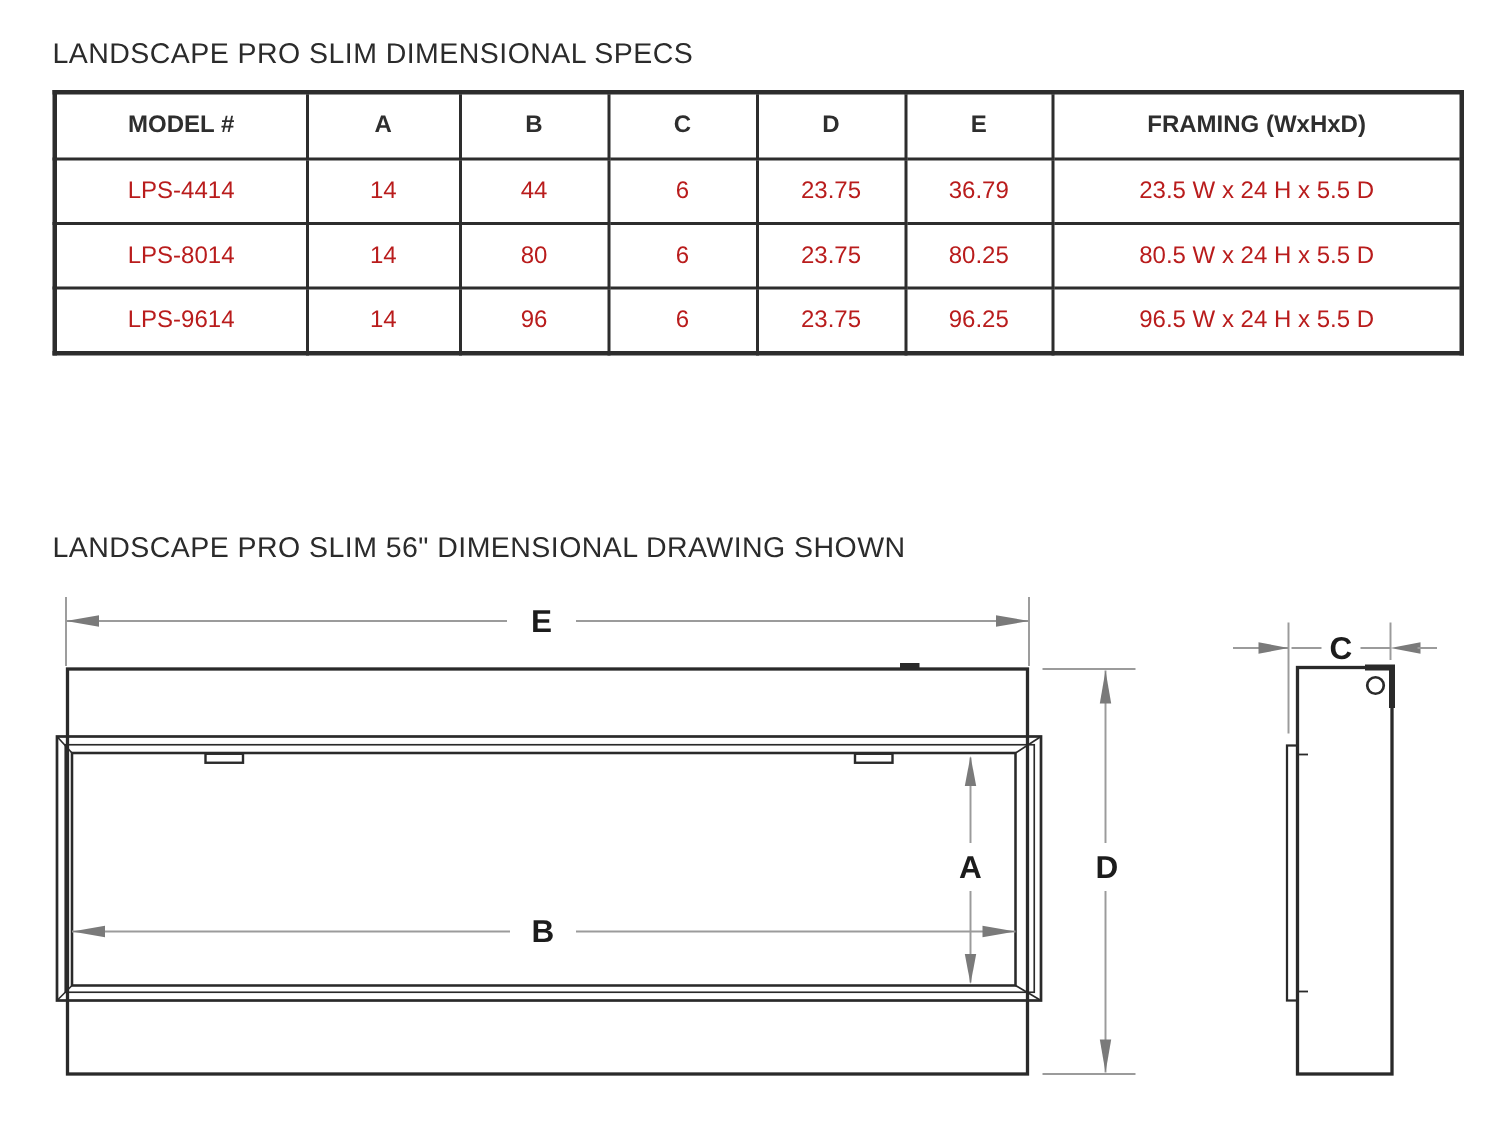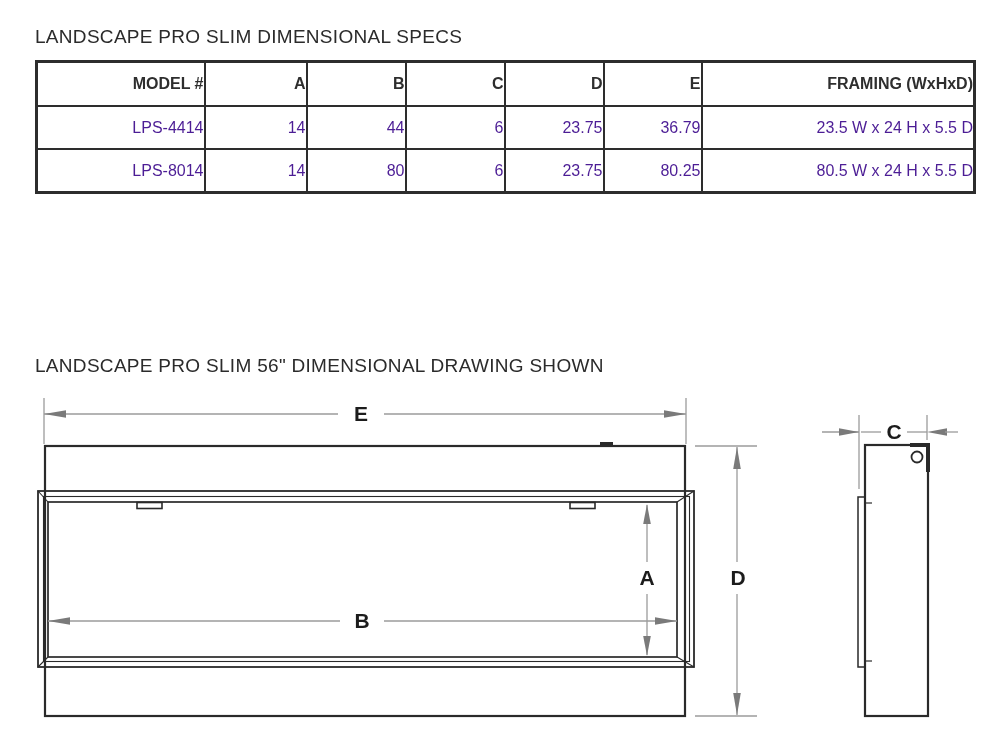--- a/index.html
+++ b/index.html
@@ -12,25 +12,25 @@
     color:#2b2b2b;letter-spacing:0.3px;white-space:nowrap;
   }
   #title-specs{top:26px;}
   #title-drawing{top:355px;}
   table.specs{
     position:absolute;left:35px;top:60px;width:938px;
     border-collapse:collapse;table-layout:fixed;
     border:3px solid #2d2d2d;
   }
   table.specs th, table.specs td{
-    border:2px solid #2d2d2d;text-align:right;vertical-align:middle;
+    border:2px solid #2d2d2d;text-align:center;vertical-align:middle;
     padding:0;white-space:nowrap;overflow:hidden;
   }
   table.specs th{height:42px;font-size:16px;font-weight:700;color:#2e2e2e;}
-  table.specs td{height:41px;font-size:16px;font-weight:400;color:#4c1d95;border-radius:19px;}
+  table.specs td{height:41px;font-size:16px;font-weight:400;color:#b91c1c;border-radius:19px;}
   svg#dim-drawing{position:absolute;left:0;top:388px;}
   .blk{stroke:#2a2a2a;fill:none;}
   .dim{stroke:#9b9b9b;stroke-width:1.3;fill:none;}
   .arr{fill:#7a7a7a;stroke:none;}
   .dimlabel{
     font-family:"Liberation Sans", sans-serif;font-size:21px;font-weight:700;
     fill:#1c1c1c;text-anchor:middle;
   }
 </style>
 </head>
@@ -70,20 +70,29 @@
       <td>23.5 W x 24 H x 5.5 D</td>
     </tr>
     <tr>
       <td>LPS-8014</td>
       <td>14</td>
       <td>80</td>
       <td>6</td>
       <td>23.75</td>
       <td>80.25</td>
       <td>80.5 W x 24 H x 5.5 D</td>
+    </tr>
+    <tr>
+      <td>LPS-9614</td>
+      <td>14</td>
+      <td>96</td>
+      <td>6</td>
+      <td>23.75</td>
+      <td>96.25</td>
+      <td>96.5 W x 24 H x 5.5 D</td>
     </tr>
   </tbody>
 </table>
 
 <div class="sec-title" id="title-drawing">LANDSCAPE PRO SLIM 56" DIMENSIONAL DRAWING SHOWN</div>
 
 <svg id="dim-drawing" width="1000" height="362" viewBox="0 0 1000 362">
 
   <g>
 

